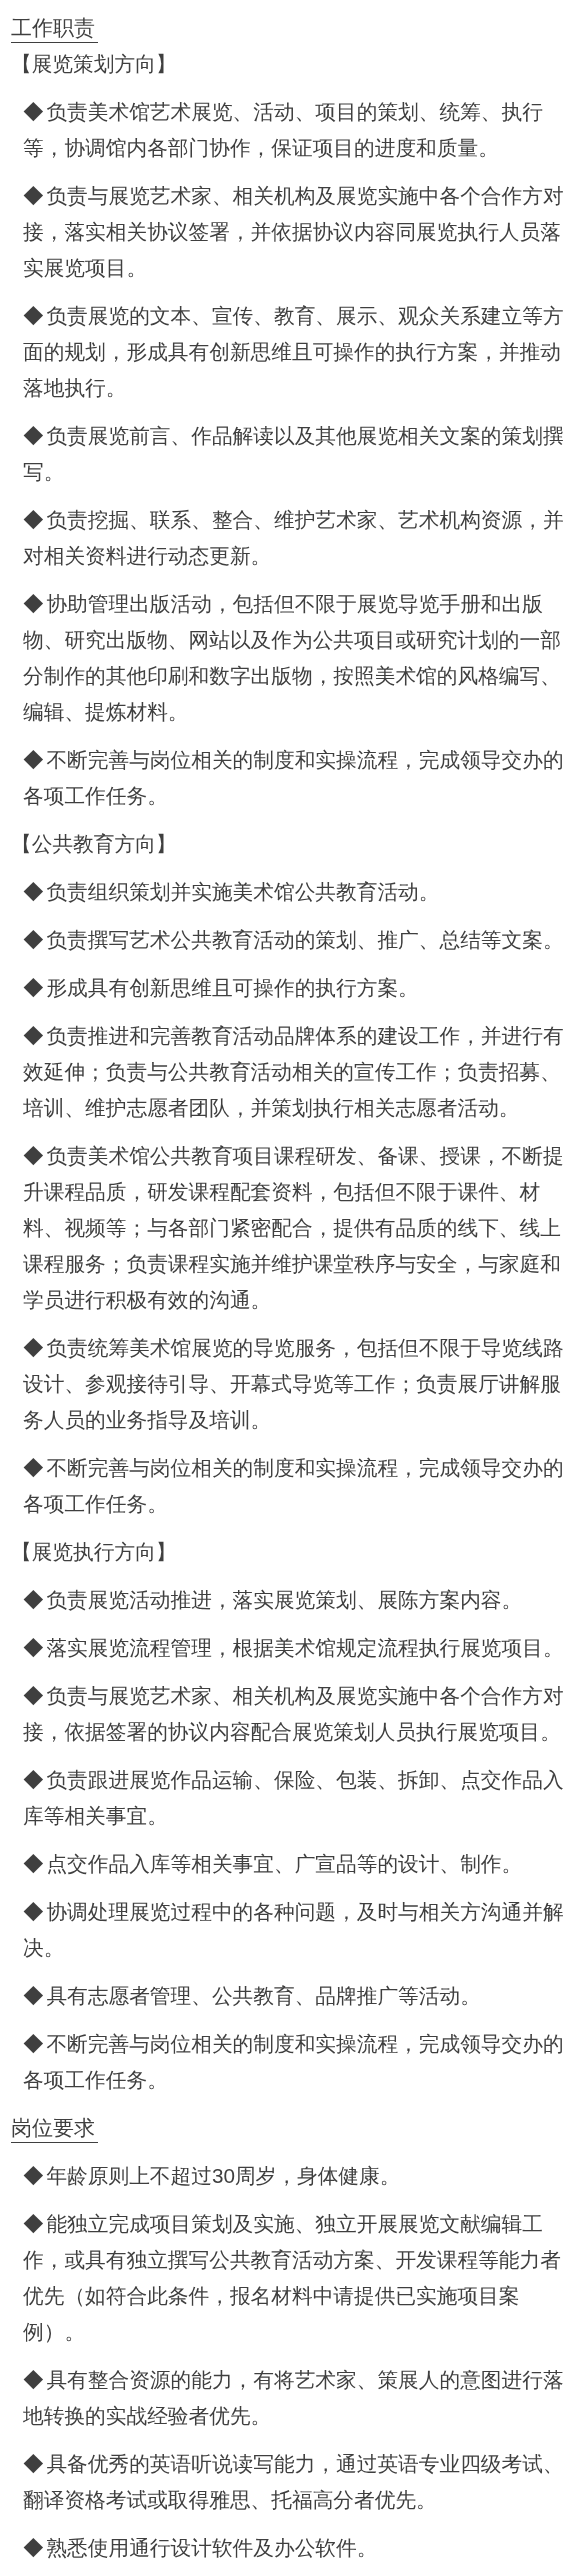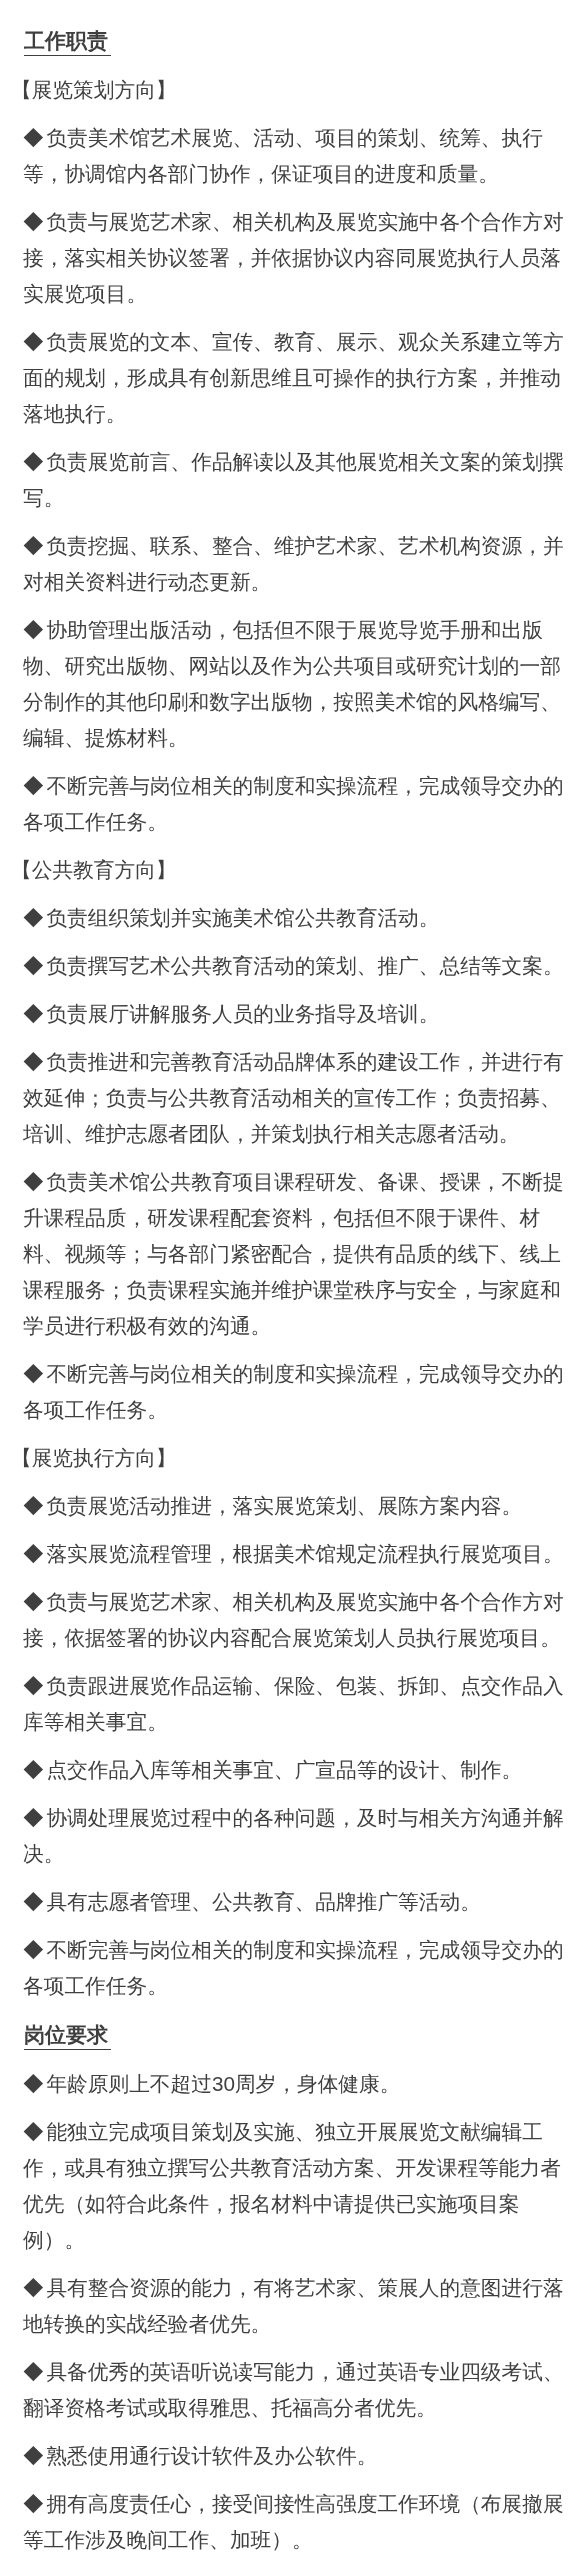--- a/index.html
+++ b/index.html
@@ -9,22 +9,22 @@
     box-sizing: border-box;
     padding: 9.8px 7.6px 38px 11px;
     font-family: "Liberation Sans", sans-serif;
     font-size: 20.7px;
     line-height: 36px;
     color: #3f3f3f;
     overflow-wrap: break-word;
   }
   .heading {
     font-size: 21px;
-    font-weight: 700;
-    margin: 13px;
+    font-weight: 400;
+    margin: 0;
     line-height: 36px;
   }
   .heading .u {
     border-bottom: 1.6px solid currentColor;
     padding-bottom: 3.3px;
     padding-right: 3.3px;
   }
   .sec-label { line-height: 36px; }
   p.bullet { margin: 12px; }
   .diamond {
@@ -47,23 +47,24 @@
   <p class="bullet"><span class="diamond">◆</span><span>负责展览的文本、宣传、教育、展示、观众关系建立等方面的规划，形成具有创新思维且可操作的执行方案，并推动落地执行。</span></p>
   <p class="bullet"><span class="diamond">◆</span><span>负责展览前言、作品解读以及其他展览相关文案的策划撰写。</span></p>
   <p class="bullet"><span class="diamond">◆</span><span>负责挖掘、联系、整合、维护艺术家、艺术机构资源，并对相关资料进行动态更新。</span></p>
   <p class="bullet"><span class="diamond">◆</span><span>协助管理出版活动，包括但不限于展览导览手册和出版物、研究出版物、网站以及作为公共项目或研究计划的一部分制作的其他印刷和数字出版物，按照美术馆的风格编写、编辑、提炼材料。</span></p>
   <p class="bullet"><span class="diamond">◆</span><span>不断完善与岗位相关的制度和实操流程，完成领导交办的各项工作任务。</span></p>
 
   <div class="sec-label">【公共教育方向】</div>
 
   <p class="bullet"><span class="diamond">◆</span><span>负责组织策划并实施美术馆公共教育活动。</span></p>
   <p class="bullet"><span class="diamond">◆</span><span>负责撰写艺术公共教育活动的策划、推广、总结等文案。</span></p>
-  <p class="bullet"><span class="diamond">◆</span><span>负责展厅讲解服务人员的业务指导及培训。</span></p>
+  <p class="bullet"><span class="diamond">◆</span><span>形成具有创新思维且可操作的执行方案。</span></p>
   <p class="bullet"><span class="diamond">◆</span><span>负责推进和完善教育活动品牌体系的建设工作，并进行有效延伸；负责与公共教育活动相关的宣传工作；负责招募、培训、维护志愿者团队，并策划执行相关志愿者活动。</span></p>
   <p class="bullet"><span class="diamond">◆</span><span>负责美术馆公共教育项目课程研发、备课、授课，不断提升课程品质，研发课程配套资料，包括但不限于课件、材料、视频等；与各部门紧密配合，提供有品质的线下、线上课程服务；负责课程实施并维护课堂秩序与安全，与家庭和学员进行积极有效的沟通。</span></p>
+  <p class="bullet"><span class="diamond">◆</span><span>负责统筹美术馆展览的导览服务，包括但不限于导览线路设计、参观接待引导、开幕式导览等工作；负责展厅讲解服务人员的业务指导及培训。</span></p>
   <p class="bullet"><span class="diamond">◆</span><span>不断完善与岗位相关的制度和实操流程，完成领导交办的各项工作任务。</span></p>
 
   <div class="sec-label">【展览执行方向】</div>
 
   <p class="bullet"><span class="diamond">◆</span><span>负责展览活动推进，落实展览策划、展陈方案内容。</span></p>
   <p class="bullet"><span class="diamond">◆</span><span>落实展览流程管理，根据美术馆规定流程执行展览项目。</span></p>
   <p class="bullet"><span class="diamond">◆</span><span>负责与展览艺术家、相关机构及展览实施中各个合作方对接，依据签署的协议内容配合展览策划人员执行展览项目。</span></p>
   <p class="bullet"><span class="diamond">◆</span><span>负责跟进展览作品运输、保险、包装、拆卸、点交作品入库等相关事宜。</span></p>
   <p class="bullet"><span class="diamond">◆</span><span>点交作品入库等相关事宜、广宣品等的设计、制作。</span></p>
   <p class="bullet"><span class="diamond">◆</span><span>协调处理展览过程中的各种问题，及时与相关方沟通并解决。</span></p>

